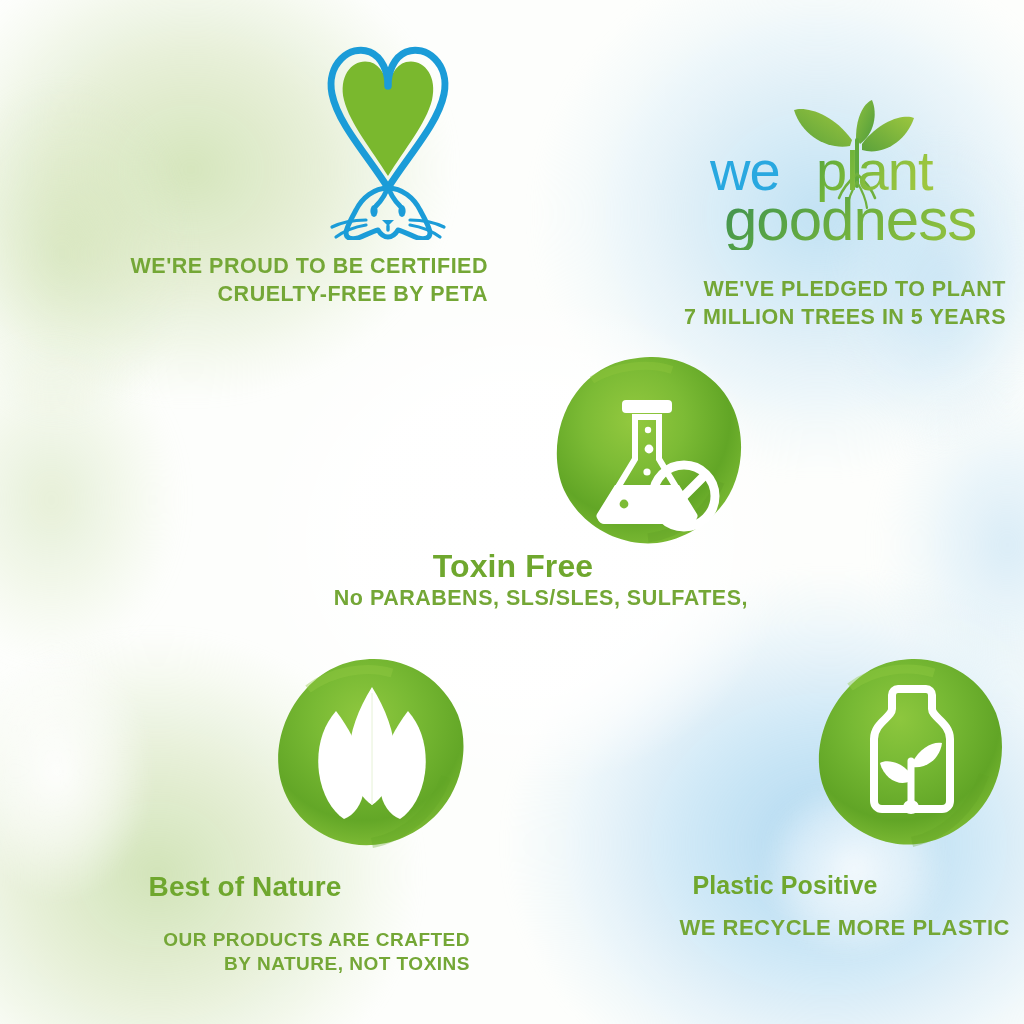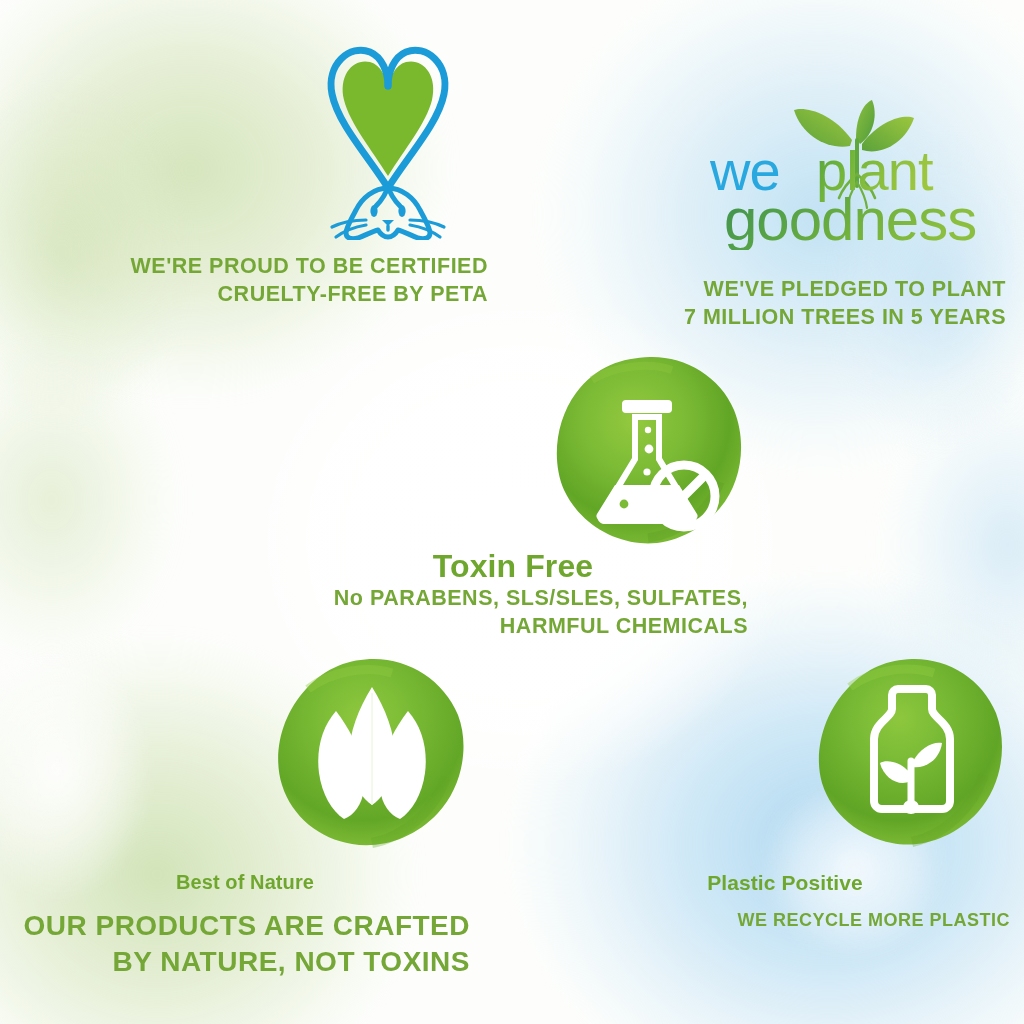--- a/index.html
+++ b/index.html
@@ -121,25 +121,25 @@
   #cell-plastic { left: 560px; top: 655px; width: 450px; }
 
   #cell-cruelty .heading { font-size: 28px; margin-top: 14px; }
   #cell-cruelty .subtext { font-size: 21.5px; margin-top: 13px; }
 
   #cell-plant .subtext   { font-size: 21.5px; margin-top: 26px; }
 
   #cell-toxin .heading   { font-size: 32px; }
   #cell-toxin .subtext   { font-size: 21.5px; }
 
-  #cell-nature .heading  { font-size: 20px; margin-top: 20px; }
-  #cell-nature .subtext  { font-size: 28px; margin-top: 14px; }
-
-  #cell-plastic .heading { font-size: 21px; margin-top: 20px; }
-  #cell-plastic .subtext { font-size: 18px; margin-top: 14px; }
+  #cell-nature .heading  { font-size: 28px; margin-top: 20px; }
+  #cell-nature .subtext  { font-size: 19px; margin-top: 25px; }
+
+  #cell-plastic .heading { font-size: 25px; margin-top: 20px; }
+  #cell-plastic .subtext { font-size: 22px; margin-top: 14px; }
 
   
   .icon-wrap {
     display: flex;
     align-items: center;
     justify-content: flex-end;
   }
   #bunny-wrap  { height: 212px; }
   #plantlogo-wrap { height: 150px; }
   #flask-wrap  { height: 196px; }
@@ -303,21 +303,20 @@
             <circle cx="132" cy="144" r="31" fill="none" stroke="#FFFFFF" stroke-width="9"></circle>
             <line x1="113" y1="163" x2="151" y2="125" stroke="#FFFFFF" stroke-width="9" stroke-linecap="round"></line>
           </g>
         </svg>
       </div>
     </div>
 
     <div class="heading">Toxin Free</div>
     <div class="subtext">
       <span class="line">No PARABENS, SLS/SLES, SULFATES,</span>
-      <span class="line">HARMFUL CHEMICALS</span>
     </div>
   </div>
 
   <div class="cell" id="cell-nature">
 
     <div class="icon-wrap" id="leaf-wrap">
       <div class="blob">
         <svg width="196" height="196" viewBox="0 0 196 196" aria-hidden="true">
           <defs>
             <radialGradient id="blobB" cx="46%" cy="32%" r="74%">

